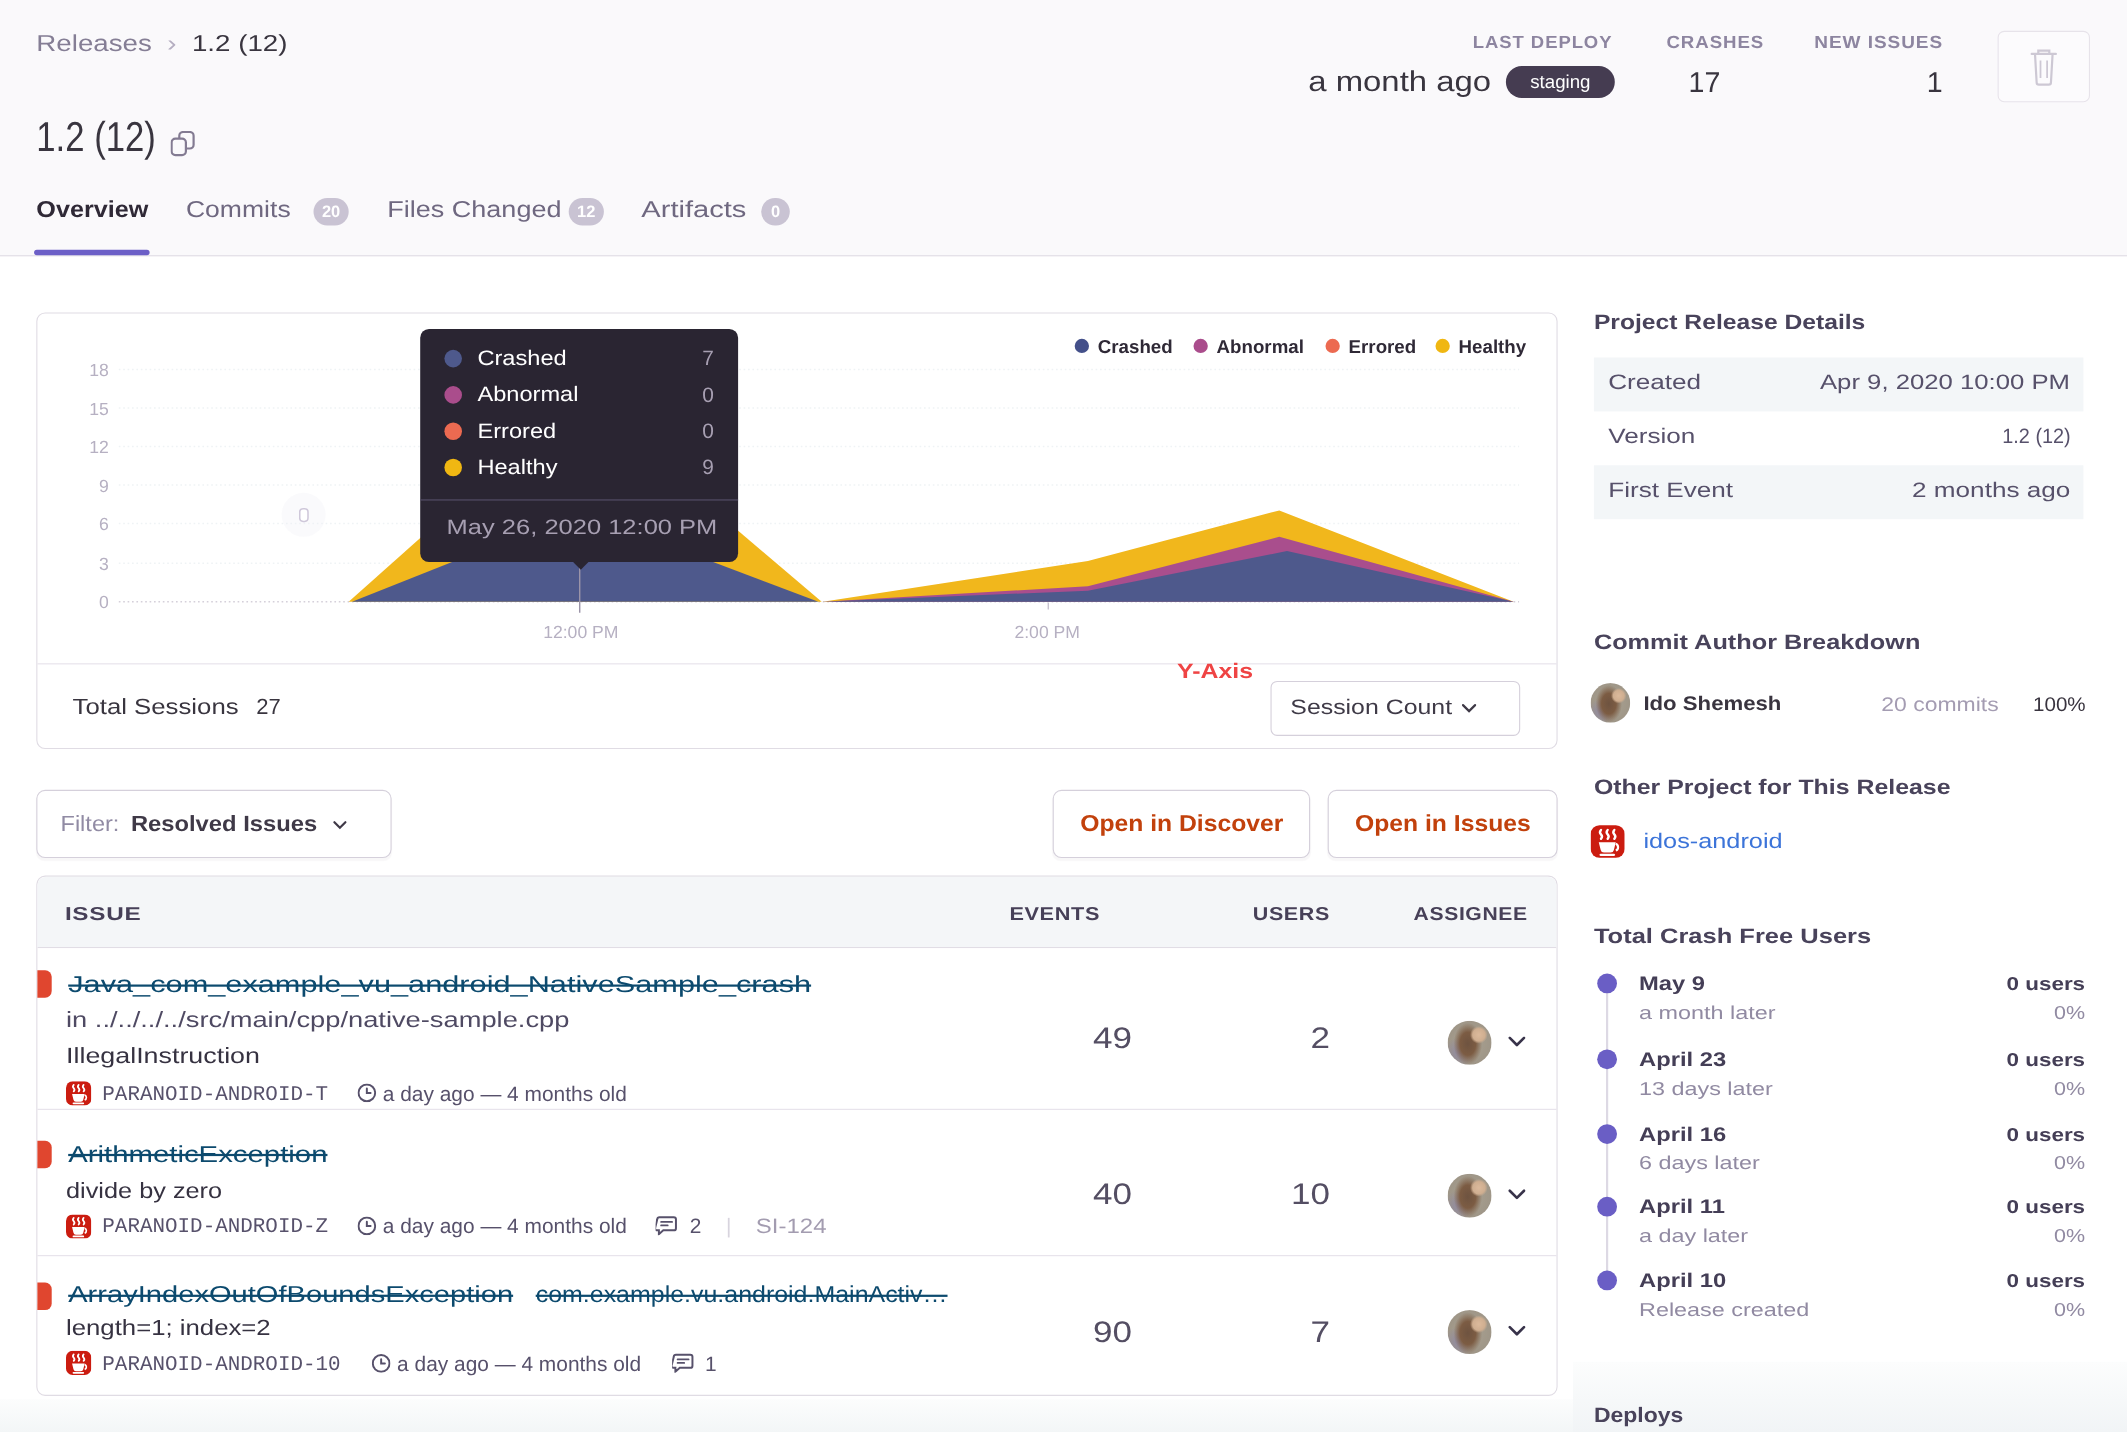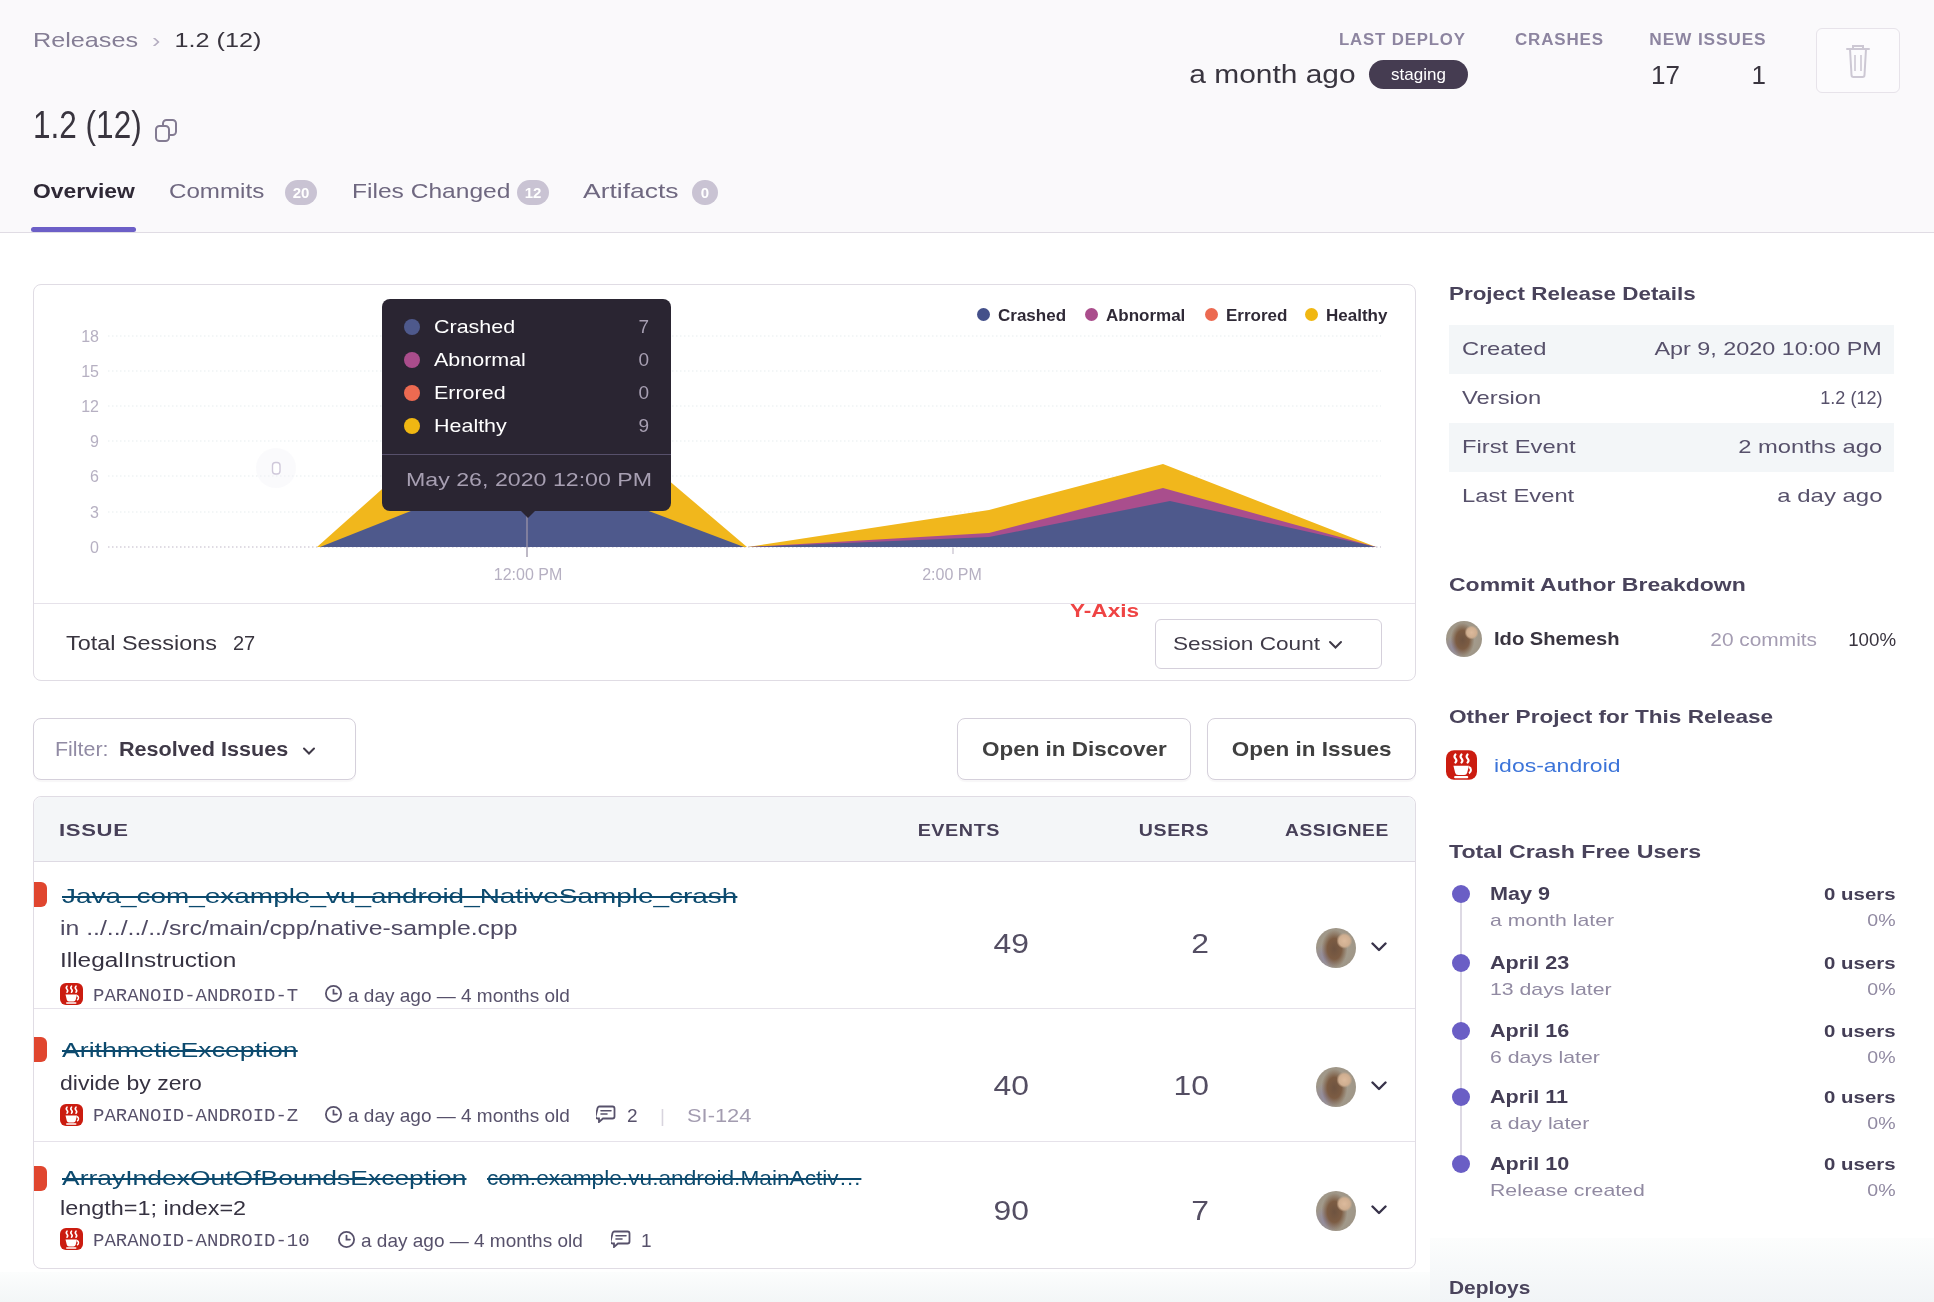--- a/index.html
+++ b/index.html
@@ -31,21 +31,21 @@
 .trow { position:absolute; left:22px; width:245px; height:20px; font-size:19px; }
 .trow .tdot { display:inline-block; width:16px; height:16px; border-radius:50%; margin-right:14px; vertical-align:-2px;}
 .trow .tval { position:absolute; right:0; color:#a79fb2; }
 #tooltip .tdivider { position:absolute; left:0; top:155px; width:289px; height:1px; background:#57506b; }
 #tooltip .tdate { position:absolute; left:24px; top:170px; font-size:19px; color:#a79fb2; white-space:nowrap; }
 #totsess { position:absolute; left:66px; top:632px; font-size:19px; font-weight:bold; color:#49445a; white-space:nowrap;}
 #totsess span { font-weight:normal; color:#39353f; font-size:20px;}
 #yaxislab { position:absolute; left:1070px; top:600px; font-size:19px; font-weight:bold; color:#ef4444; }
 #ysel { position:absolute; left:1155px; top:619px; width:227px; height:50px; border:1px solid #d5d0db; border-radius:6px; font-size:19px; color:#3f3a47; line-height:48px; padding-left:17px; white-space:nowrap;}
 
-.btn { position:absolute; top:718px; height:62px; background:#fff; border:1px solid #d5d0db; border-radius:8px; font-size:21px; font-weight:bold; color:#404040; text-align:center; box-shadow:0 2px 1px rgba(70,60,80,0.04); white-space:nowrap;}
+.btn { position:absolute; top:718px; height:62px; background:#fff; border:1px solid #d5d0db; border-radius:8px; font-size:21px; font-weight:bold; color:#c2410c; text-align:center; box-shadow:0 2px 1px rgba(70,60,80,0.04); white-space:nowrap;}
 #fbtn { left:33px; width:323px; text-align:left; padding-left:21px; line-height:60px; font-weight:normal; font-size:20px; color:#918ba4;}
 #fbtn b { color:#3f3947; margin-left:6px; margin-right:10px;}
 #btn1 { left:957px; width:234px; line-height:60px; }
 #btn2 { left:1207px; width:209px; line-height:60px; }
 
 #tbl { position:absolute; left:33px; top:796px; width:1383px; height:473px; border:1px solid #e0dce4; border-radius:8px; background:#fff; }
 #thead { position:absolute; left:34px; top:797px; width:1381px; height:65px; background:#f4f6f8; border-bottom:1px solid #dedae3; border-radius:8px 8px 0 0; }
 .th { position:absolute; top:821px; font-size:17px; font-weight:bold; color:#474058; letter-spacing:0.5px; }
 .rowline { position:absolute; left:34px; width:1381px; height:1px; background:#e6e2ea; }
 .redbar { position:absolute; left:34px; width:13px; height:25px; background:#e0462f; border-radius:0 6px 6px 0; }
@@ -90,21 +90,21 @@
 <div class="tab active" style="left:33px;"><span class="sx" style="transform:scaleX(1.09);">Overview</span></div>
 <div class="tab" style="left:169px;"><span class="sx" style="transform:scaleX(1.15);">Commits</span></div>
 <div class="tab" style="left:352px;"><span class="sx" style="transform:scaleX(1.17);">Files Changed</span></div>
 <div class="tab" style="left:583px;"><span class="sx" style="transform:scaleX(1.26);">Artifacts</span></div>
 <div class="badge" style="left:285px; width:32px;">20</div>
 <div class="badge" style="left:517px; width:32px;">12</div>
 <div class="badge" style="left:692px; width:26px;">0</div>
 <div class="abs statlab" style="top:31px; left:1341px; width:125px; text-align:right;"><span class="sxr" style="transform:scaleX(1.05);">LAST DEPLOY</span></div>
 <div class="abs statval" style="top:59px; left:1100px; width:368px; text-align:right;"><span class="sxr" style="transform:scaleX(1.15);">a month ago</span><span id="stag">staging</span></div>
 <div class="abs statlab" style="top:31px; left:1504px; width:100px; text-align:right;"><span class="sxr" style="transform:scaleX(1.06);">CRASHES</span></div>
-<div class="abs statval" style="top:60px; left:1580px; width:100px; text-align:right;">17</div>
+<div class="abs statval" style="top:60px; left:1464px; width:100px; text-align:right;">17</div>
 <div class="abs statlab" style="top:31px; left:1646px; width:120px; text-align:right;"><span class="sxr" style="transform:scaleX(1.08);">NEW ISSUES</span></div>
 <div class="abs statval" style="top:60px; left:1646px; width:120px; text-align:right;">1</div>
 <div id="trashbtn"><svg width="82" height="63" viewBox="0 0 82 63">
         <g stroke="#cdc8d4" stroke-width="2" fill="none">
           <path d="M30 20 h22 M36 20 v-3 h10 v3 M33 20 l1.5 26 a2 2 0 0 0 2 2 h9 a2 2 0 0 0 2-2 l1.5-26" stroke-linecap="round"></path>
           <path d="M38 26 v16 M44 26 v16" stroke-width="1.6"></path>
         </g>
       </svg></div>
 <svg class="abs" style="left:155px; top:119px;" width="24" height="26" viewBox="0 0 24 26">
       <g fill="none" stroke="#837b92" stroke-width="2">
@@ -221,24 +221,20 @@
       <span class="dv sxr" style="transform:scaleX(1.23);">Apr 9, 2020 10:00 PM</span>
     </div>
 <div class="drow" style="top:374px;">
       <span class="dl sx" style="transform:scaleX(1.25);">Version</span>
       <span class="dv sxr" style="transform:scaleX(0.95);">1.2 (12)</span>
     </div>
 <div class="drow stripe" style="top:423px;">
       <span class="dl sx" style="transform:scaleX(1.25);">First Event</span>
       <span class="dv sxr" style="transform:scaleX(1.25);">2 months ago</span>
     </div>
-<div class="drow" style="top:472px;">
-      <span class="dl sx" style="transform:scaleX(1.25);">Last Event</span>
-      <span class="dv sxr" style="transform:scaleX(1.26);">a day ago</span>
-    </div>
 <div class="sh" style="top:574px;"><span class="sx" style="transform:scaleX(1.21);">Commit Author Breakdown</span></div>
 <div class="av2" style="left:1446px; top:621px;"></div>
 <div class="abs" style="left:1494px; top:629px; font-size:18px; font-weight:bold; color:#39343f;"><span class="sx" style="transform:scaleX(1.12);">Ido Shemesh</span></div>
 <div class="abs" style="left:1650px; top:630px; width:167px; text-align:right; font-size:18px; color:#a49cb2;"><span class="sxr" style="transform:scaleX(1.16);">20 commits</span></div>
 <div class="abs" style="left:1796px; top:630px; width:100px; text-align:right; font-size:18px; color:#39343f;"><span class="sxr" style="transform:scaleX(1.04);">100%</span></div>
 <div class="sh" style="top:706px;"><span class="sx" style="transform:scaleX(1.19);">Other Project for This Release</span></div>
 <div class="abs" style="left:1494px; top:755px; font-size:19px; color:#3c74d9;"><span class="sx" style="transform:scaleX(1.21);">idos-android</span></div>
 <div class="sh" style="top:841px;"><span class="sx" style="transform:scaleX(1.22);">Total Crash Free Users</span></div>
 <div class="abs" style="left:1460px; top:894px; width:2px; height:270px; background:#ddd9e4;"></div>
 <div class="tl-dot" style="top:885px;"></div>

